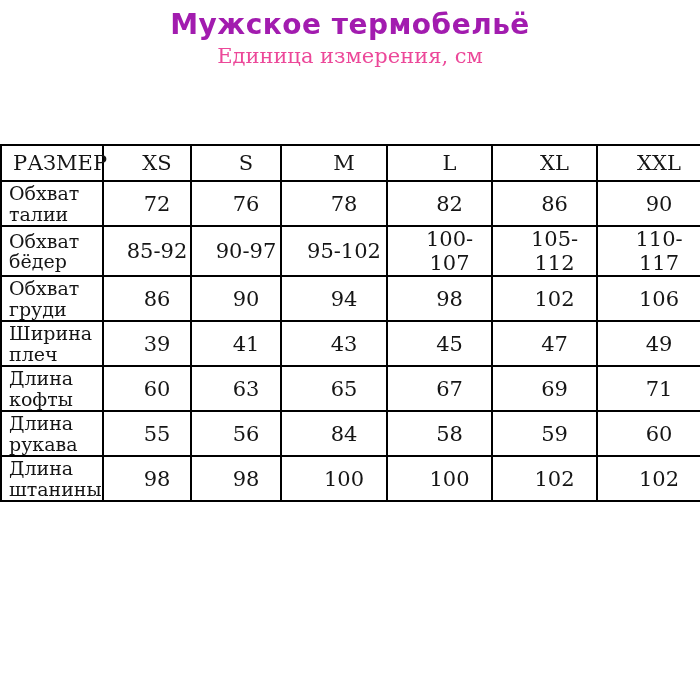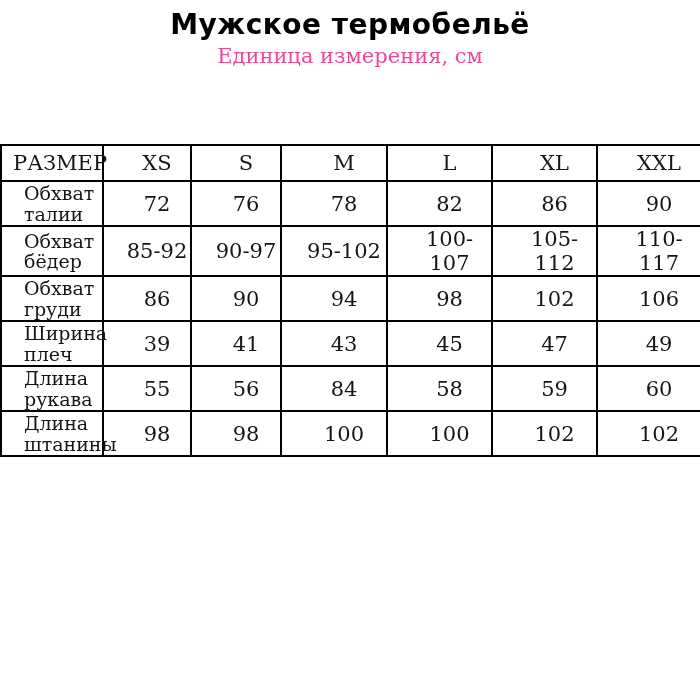--- a/index.html
+++ b/index.html
@@ -16,21 +16,21 @@
   .title {
     position: absolute;
     top: 8px;
     left: 0;
     width: 700px;
     text-align: center;
     font-family: "DejaVu Sans", sans-serif;
     font-weight: bold;
     font-size: 28px;
     letter-spacing: 0.5px;
-    color: #000000;
+    color: #a21caf;
   }
   .subtitle {
     position: absolute;
     top: 44px;
     left: 0;
     width: 700px;
     text-align: center;
     font-family: "DejaVu Serif", serif;
     font-size: 21px;
     color: #ec4899;
@@ -63,21 +63,21 @@
     vertical-align: middle;
   }
   table.size-table th.size-col {
     text-align: center;
     font-size: 21px;
     height: 36px;
     vertical-align: middle;
   }
   table.size-table td.row-label {
     text-align: left;
-    padding: 1px 2px 1px 22px;
+    padding: 1px 2px 1px 7px;
     font-size: 19px;
     line-height: 1.08;
     height: 42px;
     vertical-align: middle;
   }
   table.size-table td.value-cell {
     text-align: center;
     font-size: 21px;
     height: 42px;
     vertical-align: middle;
@@ -144,20 +144,29 @@
         <tr>
           <td class="row-label">Ширина плеч</td>
           <td class="value-cell">39</td>
           <td class="value-cell">41</td>
           <td class="value-cell">43</td>
           <td class="value-cell">45</td>
           <td class="value-cell">47</td>
           <td class="value-cell">49</td>
         </tr>
         <tr>
+          <td class="row-label">Длина кофты</td>
+          <td class="value-cell">60</td>
+          <td class="value-cell">63</td>
+          <td class="value-cell">65</td>
+          <td class="value-cell">67</td>
+          <td class="value-cell">69</td>
+          <td class="value-cell">71</td>
+        </tr>
+        <tr>
           <td class="row-label">Длина рукава</td>
           <td class="value-cell">55</td>
           <td class="value-cell">56</td>
           <td class="value-cell">84</td>
           <td class="value-cell">58</td>
           <td class="value-cell">59</td>
           <td class="value-cell">60</td>
         </tr>
         <tr>
           <td class="row-label">Длина штанины</td>

